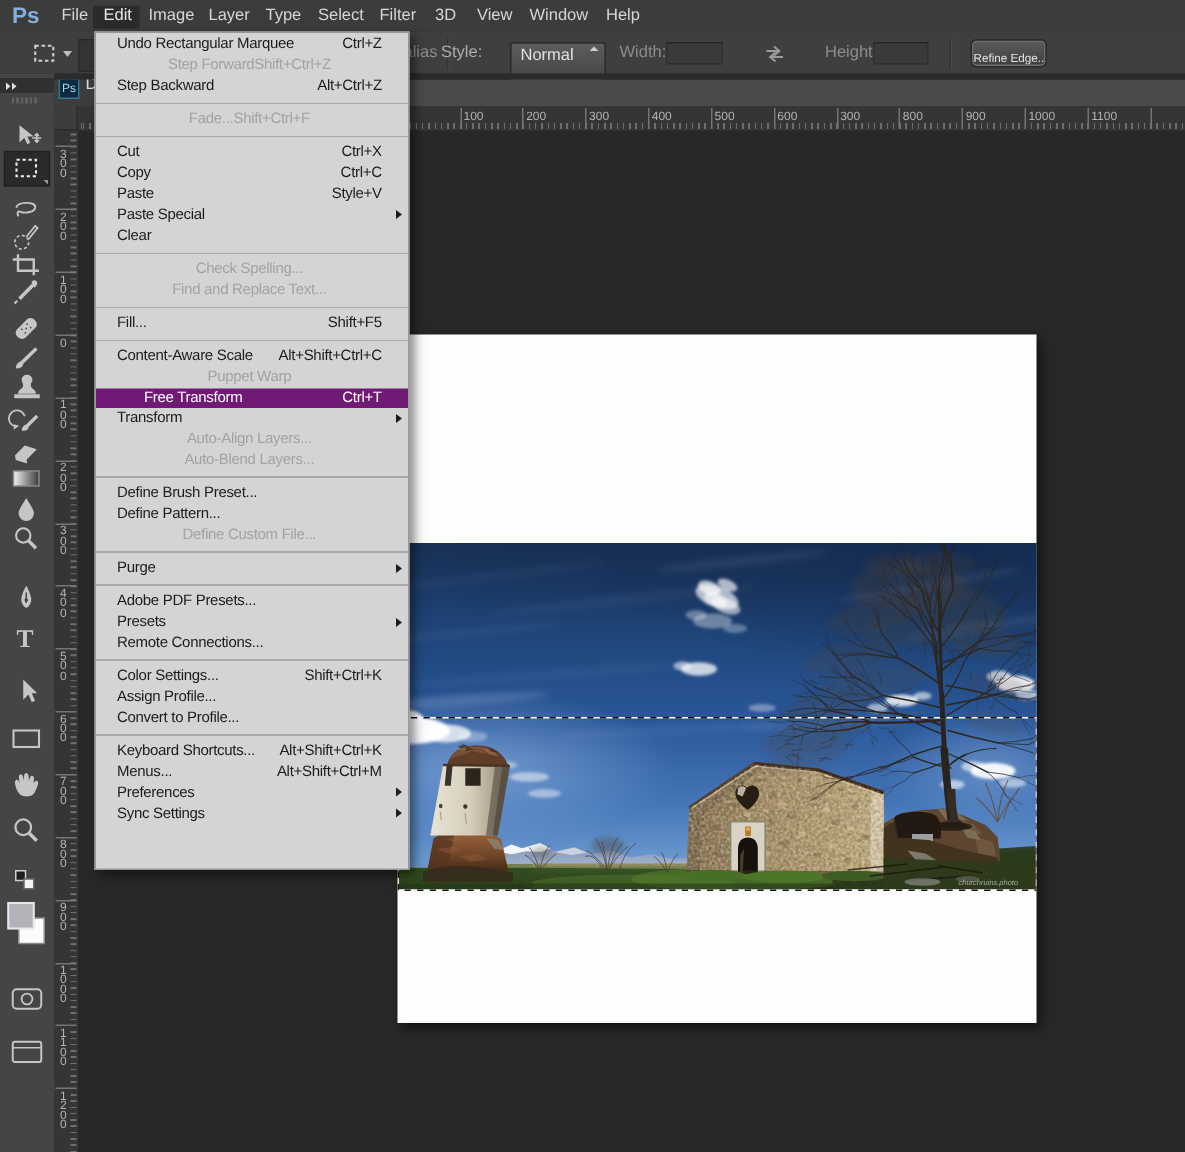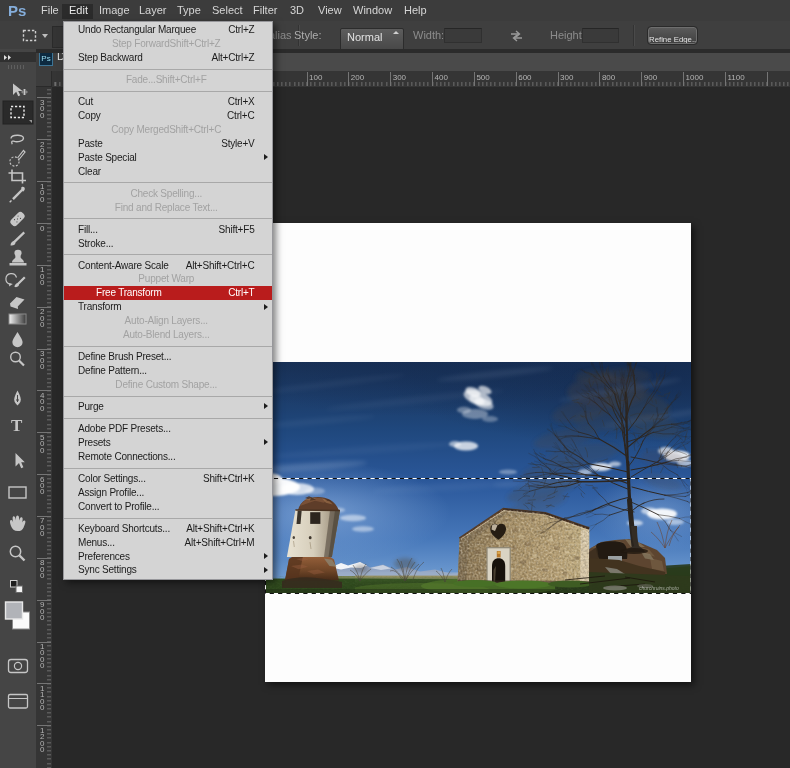--- a/index.html
+++ b/index.html
@@ -16,21 +16,21 @@
   .tick{position:absolute;background:#757575;}
   .rlab{position:absolute;font-size:8px;color:#b4b4b4;}
   .vlab i{font-style:normal;display:block;line-height:6.4px;}
   #toolbar{position:absolute;left:0;top:49px;width:36px;height:719px;background:#454545;}
   #canvas{position:absolute;left:264.5px;top:223px;width:426.5px;height:459px;background:#fdfdfd;box-shadow:3px 3px 7px rgba(0,0,0,0.55);}
   #photo{position:absolute;left:0;top:139px;width:426.5px;height:231px;}
   #menu{position:absolute;left:63px;top:21px;width:209.5px;height:558.5px;background:#d4d4d4;border:1px solid #97979b;box-sizing:border-box;box-shadow:3px 3px 7px rgba(0,0,0,0.5);padding-top:1.2px;}
   .mi{position:relative;height:13.9px;line-height:14px;font-size:10px;letter-spacing:-0.2px;color:#1c1c1c;padding-left:14px;padding-right:17px;display:flex;justify-content:space-between;white-space:nowrap;}
   .mi .sc{color:#1c1c1c;}
   .mi.dis, .mi.dis .sc{color:#a2a2a2;justify-content:center;}
-  .mi.hl{background:#b91c1c;color:#fff;margin:0 0px;padding-left:32px;}
+  .mi.hl{background:#701a75;color:#fff;margin:0 0px;padding-left:32px;}
   .mi.hl .sc{color:#fff;}
   .msep{height:8.2px;background:linear-gradient(#d4d4d4 3.6px,#a8a8a8 3.6px,#a8a8a8 4.6px,#d4d4d4 4.6px);}
   .arr{position:absolute;right:4px;top:3.5px;width:0;height:0;border-left:4px solid #1c1c1c;border-top:3.5px solid transparent;border-bottom:3.5px solid transparent;}
 </style>
 </head>
 <body>
 
 <div id="canvas">
   <svg id="photo" viewBox="0 0 426.5 231" xmlns="http://www.w3.org/2000/svg">
 <defs>
@@ -605,41 +605,39 @@
 
 <div id="menu">
   <div class="mi">Undo Rectangular Marquee<span class="sc">Ctrl+Z</span></div>
   <div class="mi dis">Step Forward<span class="sc">Shift+Ctrl+Z</span></div>
   <div class="mi">Step Backward<span class="sc">Alt+Ctrl+Z</span></div>
   <div class="msep"></div>
   <div class="mi dis">Fade...<span class="sc">Shift+Ctrl+F</span></div>
   <div class="msep"></div>
   <div class="mi">Cut<span class="sc">Ctrl+X</span></div>
   <div class="mi">Copy<span class="sc">Ctrl+C</span></div>
-  <div class="mi dis">Copy Merged<span class="sc">Shift+Ctrl+C</span></div>
   <div class="mi">Paste<span class="sc">Style+V</span></div>
   <div class="mi">Paste Special<i class="arr"></i></div>
   <div class="mi">Clear</div>
   <div class="msep"></div>
   <div class="mi dis">Check Spelling...</div>
   <div class="mi dis">Find and Replace Text...</div>
   <div class="msep"></div>
   <div class="mi">Fill...<span class="sc">Shift+F5</span></div>
-  <div class="mi">Stroke...</div>
   <div class="msep"></div>
   <div class="mi">Content-Aware Scale<span class="sc">Alt+Shift+Ctrl+C</span></div>
   <div class="mi dis">Puppet Warp</div>
   <div class="mi hl">Free Transform<span class="sc">Ctrl+T</span></div>
   <div class="mi">Transform<i class="arr"></i></div>
   <div class="mi dis">Auto-Align Layers...</div>
   <div class="mi dis">Auto-Blend Layers...</div>
   <div class="msep"></div>
   <div class="mi">Define Brush Preset...</div>
   <div class="mi">Define Pattern...</div>
-  <div class="mi dis">Define Custom Shape...</div>
+  <div class="mi dis">Define Custom File...</div>
   <div class="msep"></div>
   <div class="mi">Purge<i class="arr"></i></div>
   <div class="msep"></div>
   <div class="mi">Adobe PDF Presets...</div>
   <div class="mi">Presets<i class="arr"></i></div>
   <div class="mi">Remote Connections...</div>
   <div class="msep"></div>
   <div class="mi">Color Settings...<span class="sc">Shift+Ctrl+K</span></div>
   <div class="mi">Assign Profile...</div>
   <div class="mi">Convert to Profile...</div>

